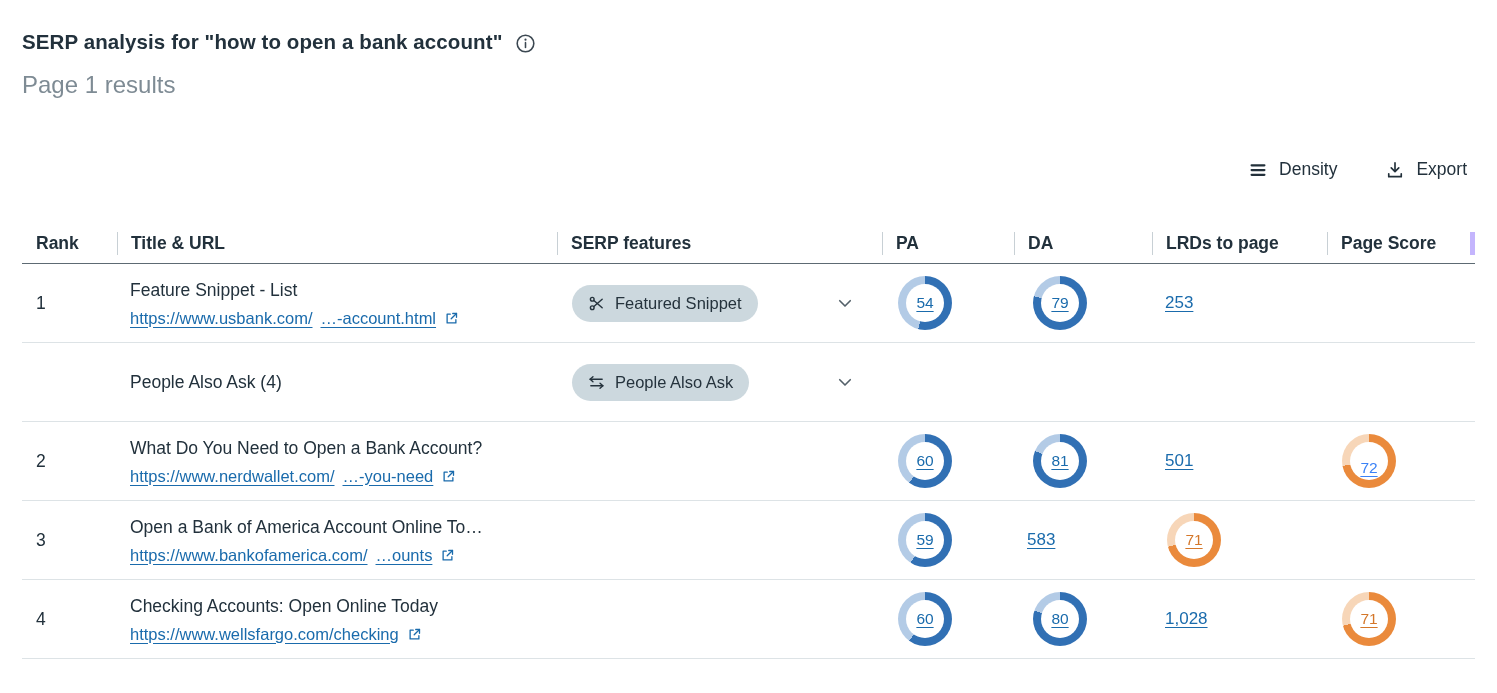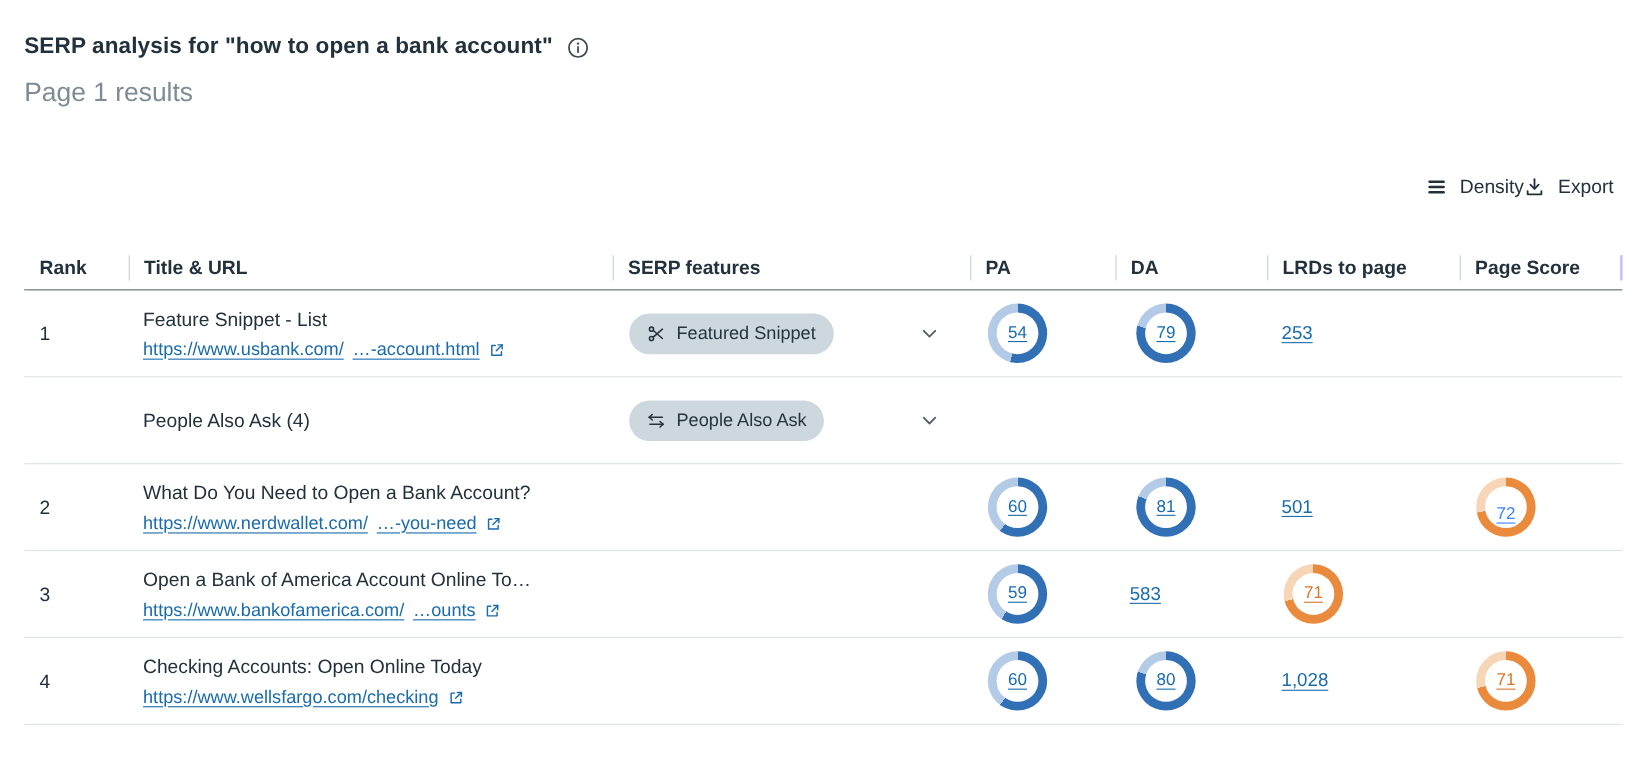--- a/index.html
+++ b/index.html
@@ -10,34 +10,34 @@
     font-family: "Liberation Sans", sans-serif;
   }
   .page { padding: 30px 22px 0 22px; }
 
   .title-row { display: flex; align-items: center; gap: 13px; }
   .page-title { font-size: 20.5px; font-weight: 700; letter-spacing: .1px; }
   .info-btn { display: inline-flex; align-items: center; margin-top: 2px; cursor: pointer; }
 
   .subtitle { margin-top: 17px; font-size: 24px; color: #7e8b94; }
 
-  .toolbar { display: flex; justify-content: flex-end; align-items: center; margin-top: 60px; padding-right: 8px; }
+  .toolbar { display: flex; justify-content: flex-end; align-items: center; gap: 48px; margin-top: 60px; padding-right: 8px; }
   .tool { display: inline-flex; align-items: center; gap: 11px; font-size: 17.5px; color: #22313c; cursor: pointer; }
   .tool-icon { display: inline-flex; }
 
   .table { margin-top: 52px; }
   .grid { display: grid; grid-template-columns: 95px 440px 325px 132px 138px 175px 148px; }
 
   .thead { align-items: start; padding-bottom: 8px; border-bottom: 1px solid #5d6a73; }
   .th {
     font-size: 17.5px; font-weight: 700; line-height: 23px;
     padding-left: 13px; border-left: 1px solid #c8d0d5;
   }
   .th:first-child { border-left: none; padding-left: 14px; }
-  .th:last-child { border-right: 2px solid #c4b5fd; }
+  .th:last-child { border-right: 5px solid #c4b5fd; }
 
   .tr { min-height: 79px; align-items: center; border-bottom: 1px solid #dde3e6; }
   .td-rank { font-size: 17.5px; padding-left: 14px; }
   .td-title { padding-left: 13px; }
   .result-title { font-size: 17.5px; line-height: 23px; color: #22313c; }
   .url-line { margin-top: 7px; display: flex; align-items: center; gap: 8px; font-size: 16.5px; }
   a.link { color: #1a6bac; text-decoration: underline; text-underline-offset: 3px; cursor: pointer; }
   .ext-icon { color: #1a6bac; display: inline-flex; cursor: pointer; }
 
   .td-serp { display: flex; align-items: center; justify-content: space-between; padding-left: 15px; padding-right: 28px; }

